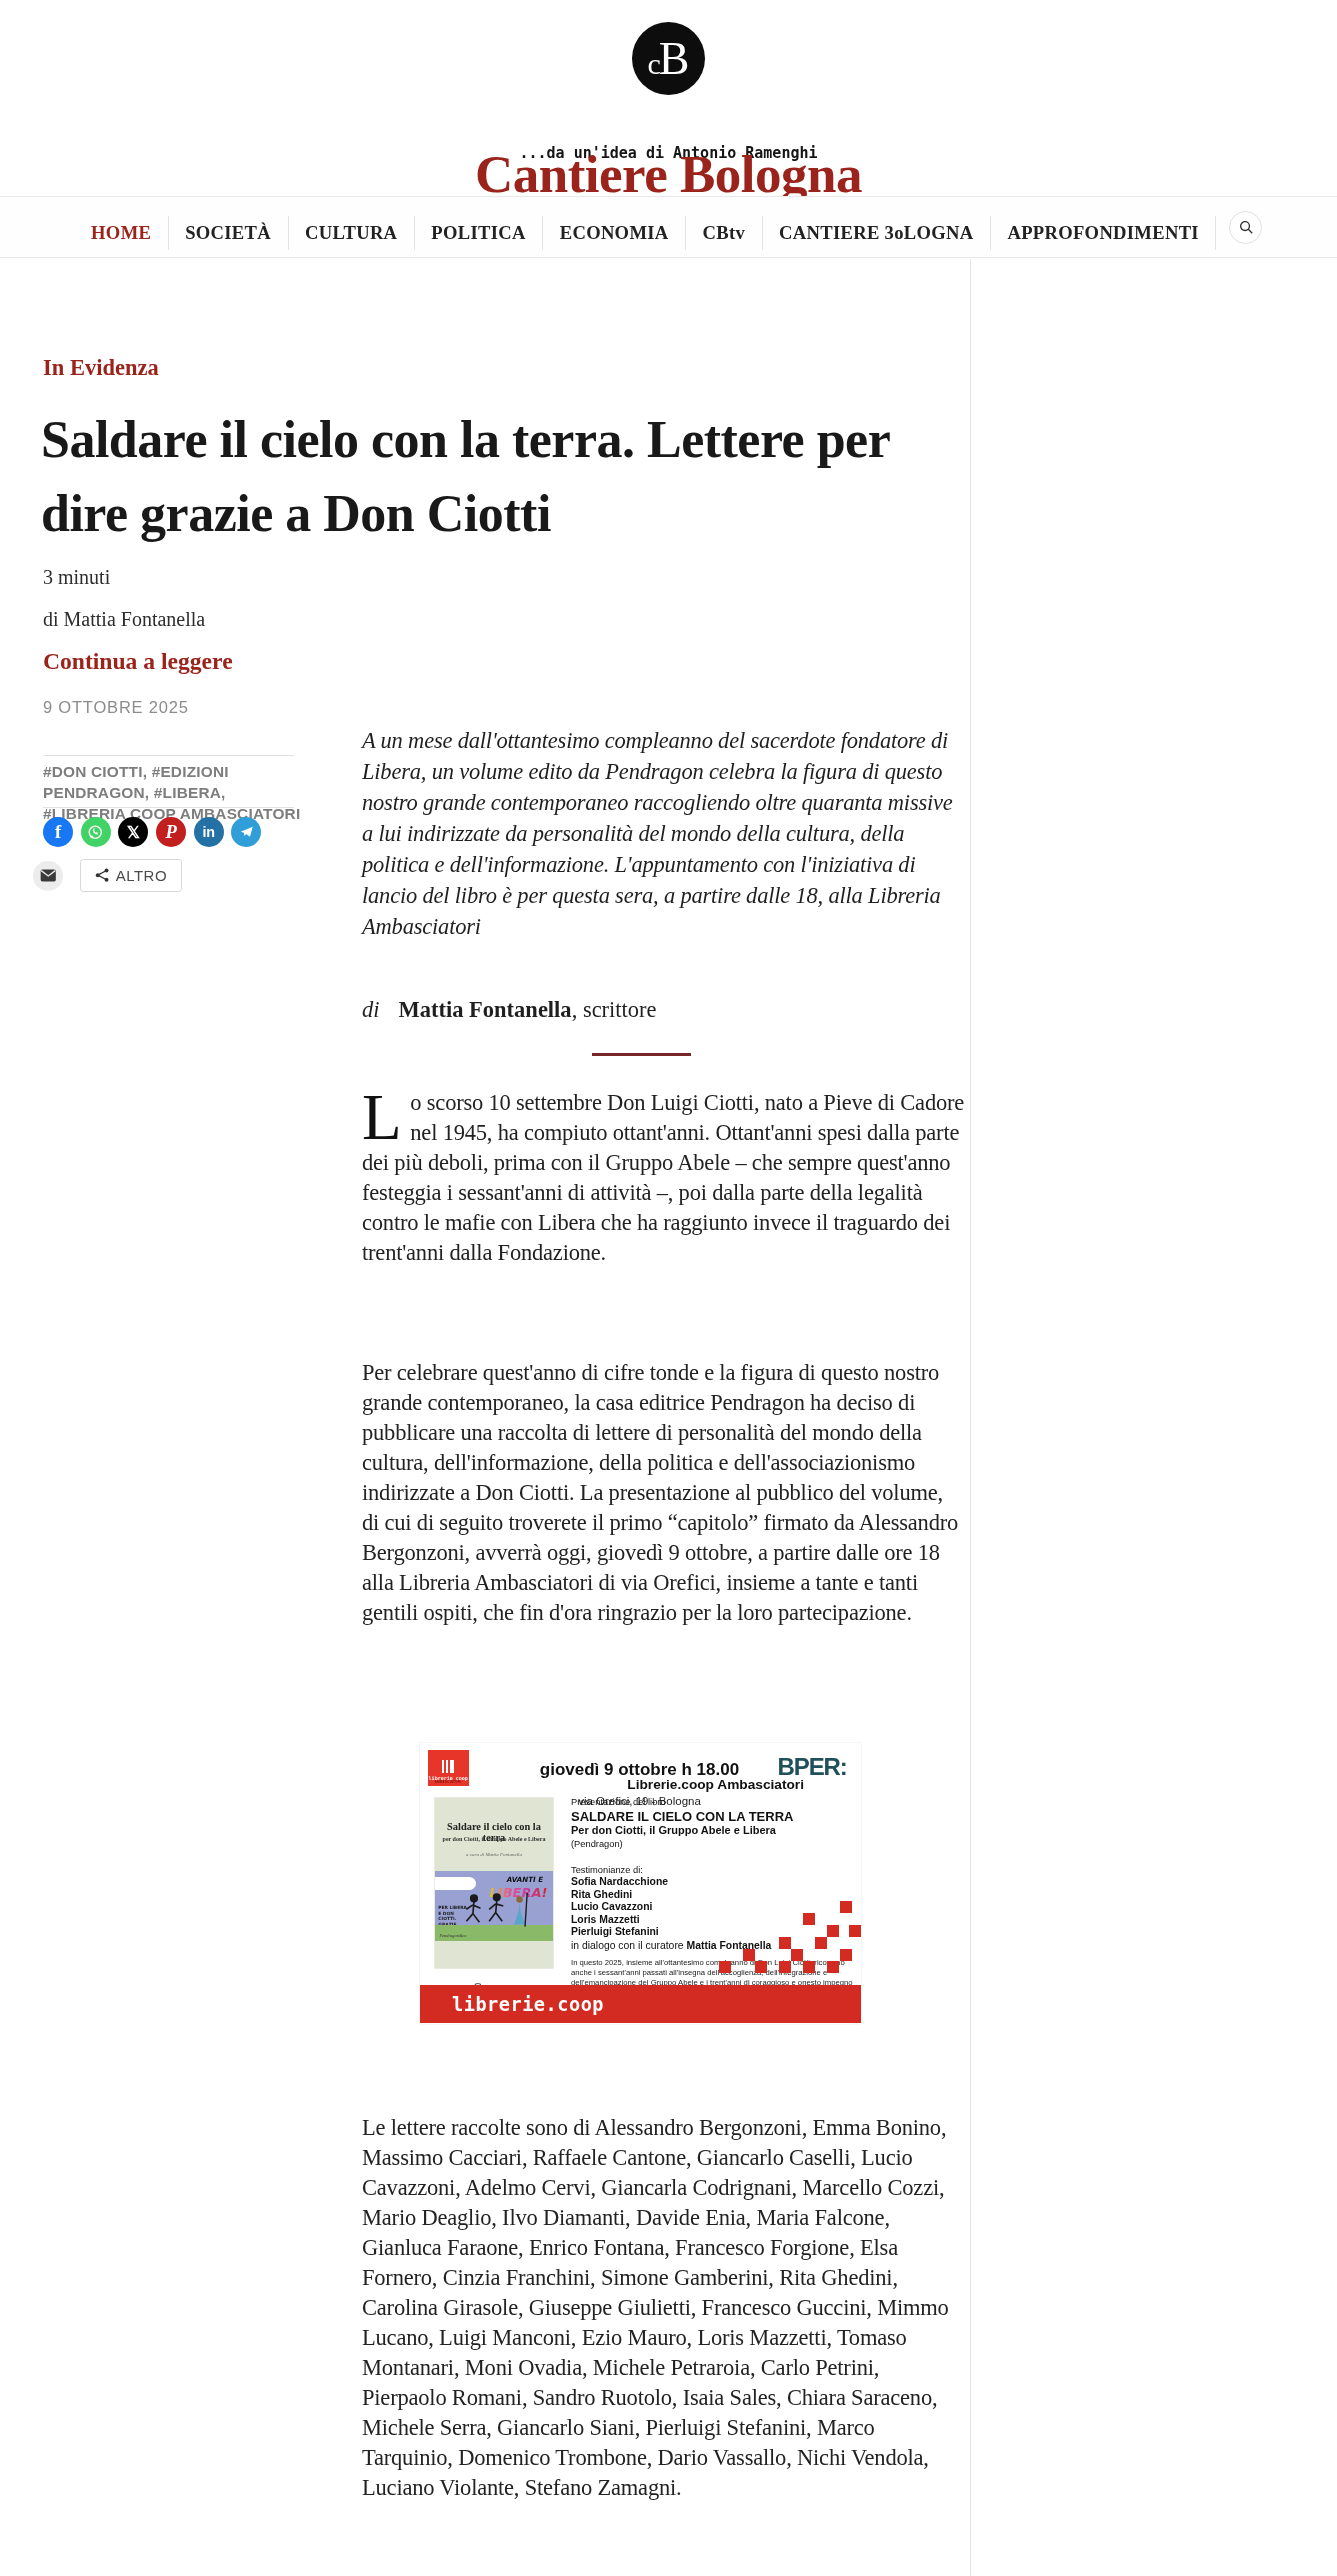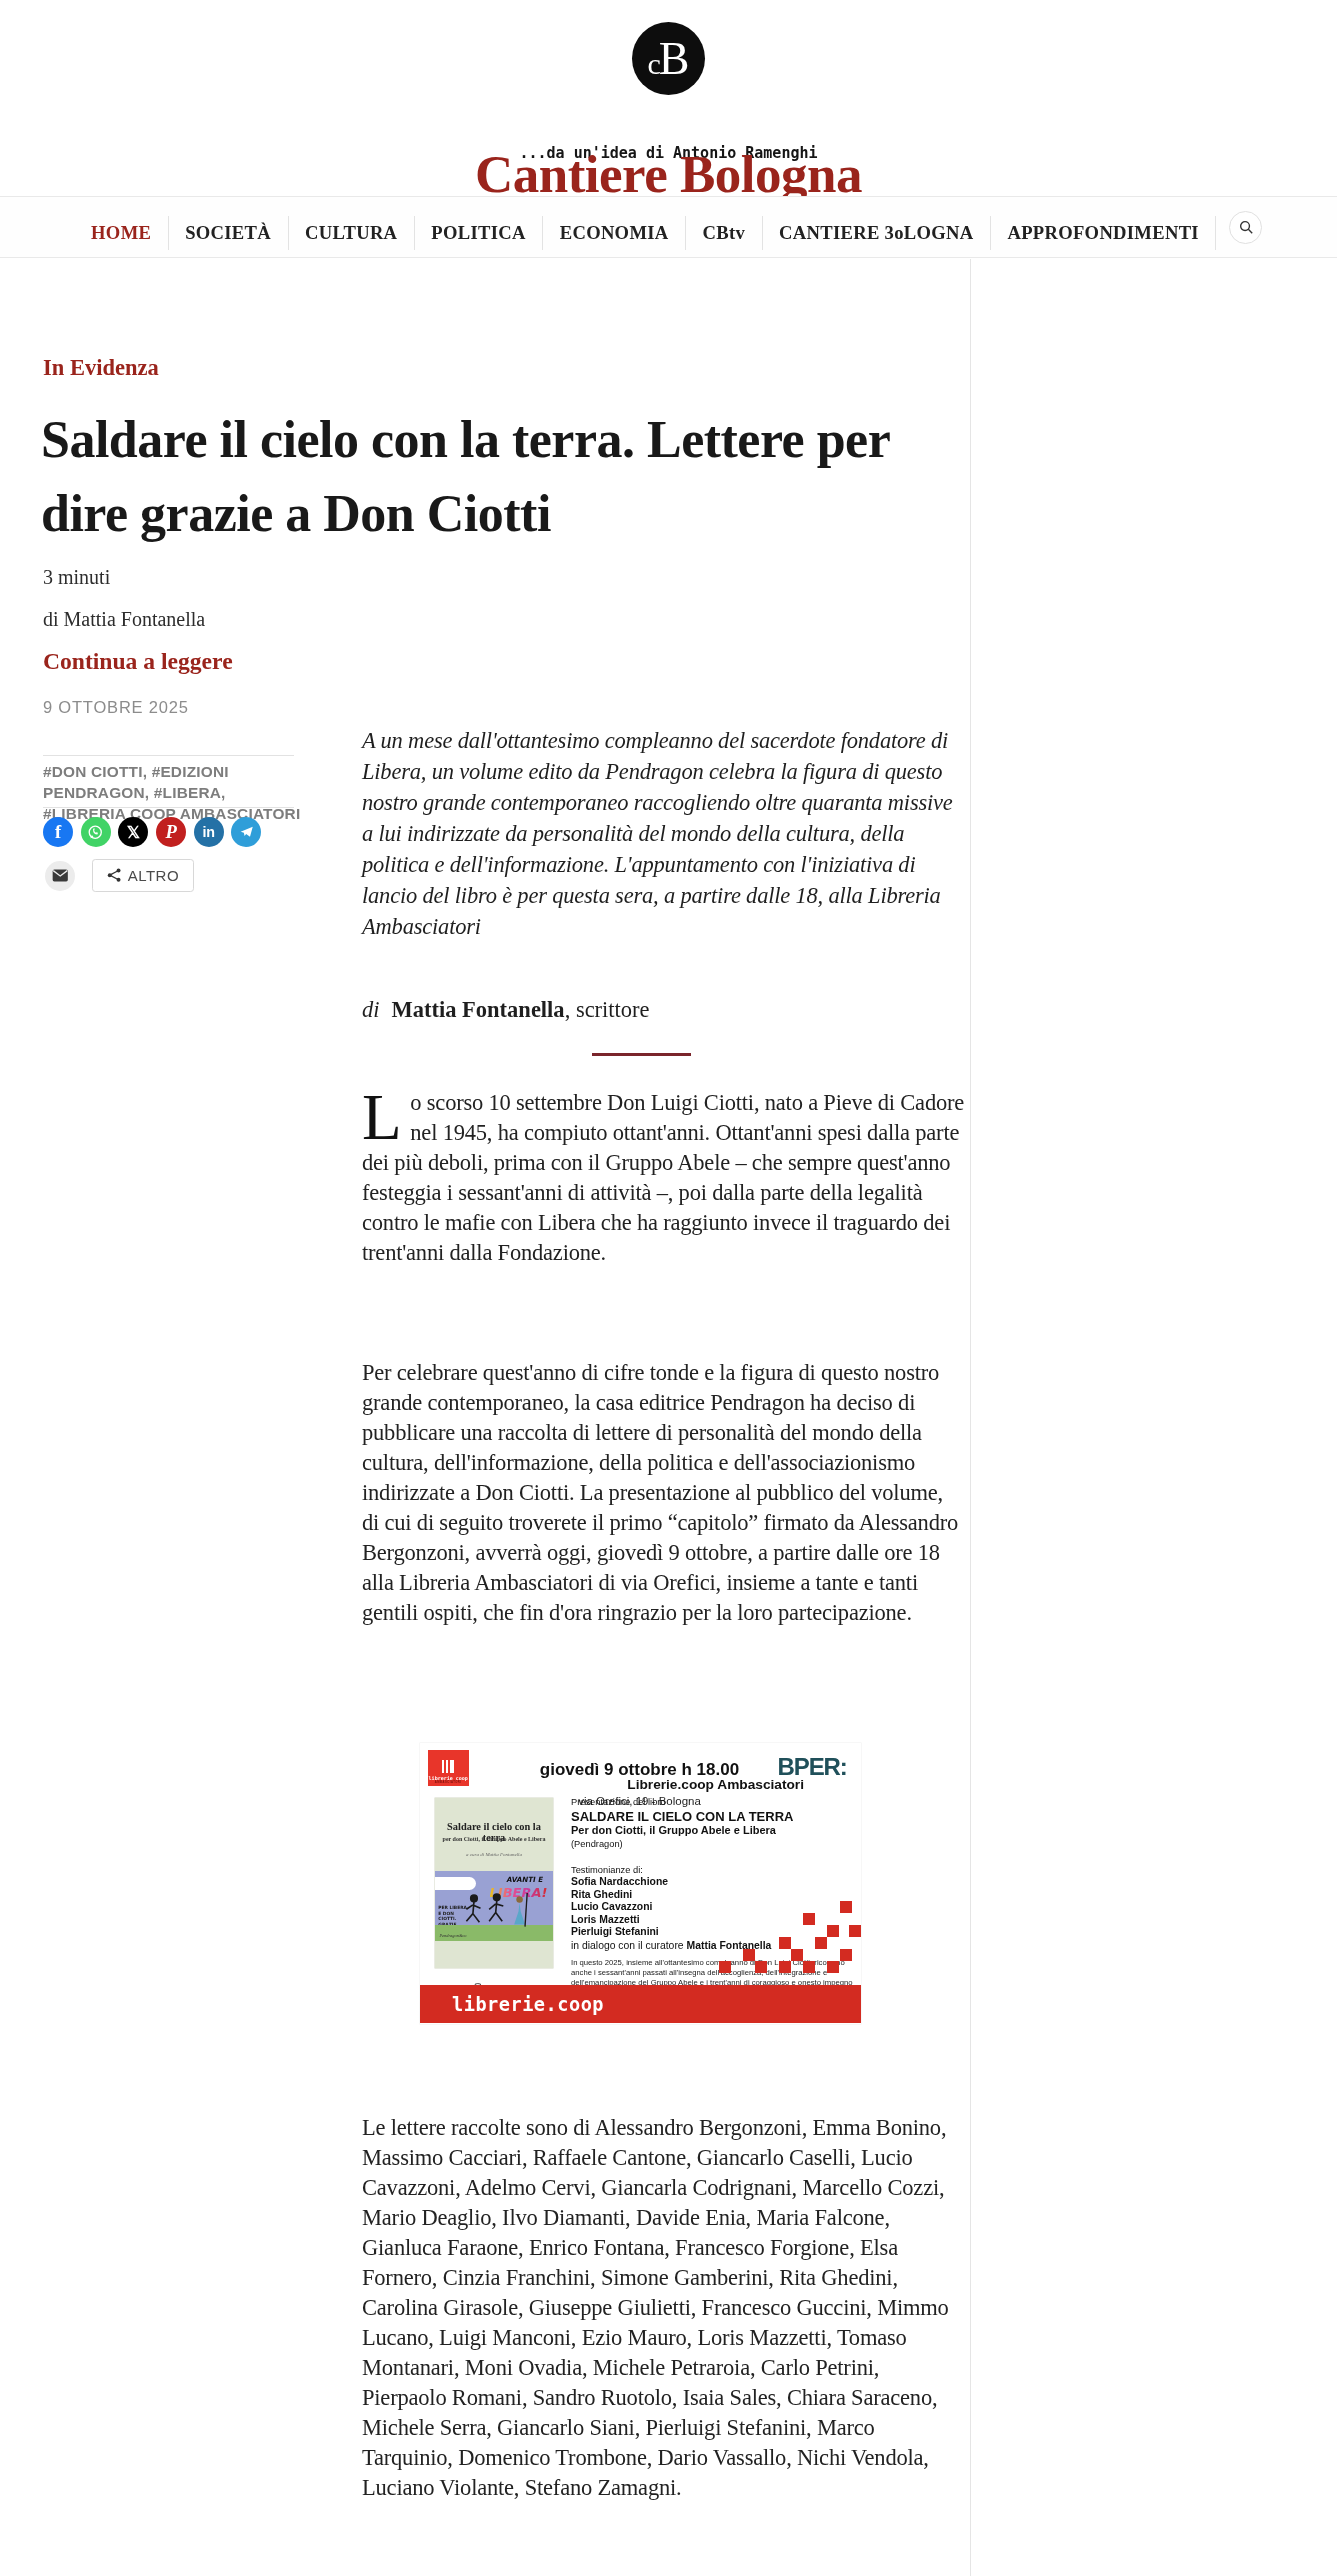--- a/index.html
+++ b/index.html
@@ -38,34 +38,34 @@
   .meta-author{position:absolute;left:43px;top:608px;font-size:20px;color:#2d2d2d;}
   .continue-link{position:absolute;left:43px;top:648px;font-size:23.6px;font-weight:bold;color:#9a241c;cursor:pointer;}
   .date{position:absolute;left:43px;top:698px;font-family:"Liberation Sans",sans-serif;
     font-size:16.5px;color:#8c8c8c;letter-spacing:0.8px;}
   .hr1{position:absolute;left:43px;top:755px;width:251px;height:0.5px;background:#e2e2e2;}
   .tags{position:absolute;left:43px;top:762px;width:258px;font-family:"Liberation Sans",sans-serif;
     font-size:15.4px;font-weight:600;color:#7d7d7d;line-height:1.35;letter-spacing:0.2px;cursor:pointer;}
   .hr2{position:absolute;left:43px;top:807px;width:251px;height:0.5px;background:#e2e2e2;}
 
   .share-row1{position:absolute;left:43px;top:817px;display:flex;gap:7.7px;}
-  .share-row2{position:absolute;left:45px;top:859px;display:flex;gap:16.5px;align-items:center;}
+  .share-row2{position:absolute;left:33px;top:859px;display:flex;gap:16.5px;align-items:center;}
   .sbtn{width:30px;height:30px;border-radius:50%;display:flex;align-items:center;justify-content:center;
     color:#fff;cursor:pointer;flex:none;}
   .sbtn .glyph{font-family:"Liberation Sans",sans-serif;font-weight:bold;font-size:16.5px;line-height:1;}
   .sbtn-mail{background:#ececec;}
   .more-btn{height:31px;padding:0 14.3px;border:0.5px solid #d8d8d8;border-radius:3.3px;background:#fff;
     display:flex;align-items:center;gap:6.6px;font-family:"Liberation Sans",sans-serif;
     font-size:15px;color:#4a4a4a;letter-spacing:0.5px;cursor:pointer;}
 
   
   .lead{position:absolute;left:362px;top:725px;width:603px;font-style:italic;
     font-size:22.5px;line-height:31px;color:#1f1f1f;letter-spacing:-0.2px;}
   .byline{position:absolute;left:362px;top:997px;font-size:22.5px;color:#1f1f1f;}
-  .byline .prefix{font-style:italic;margin-right:12px;}
+  .byline .prefix{font-style:italic;margin-right:19px;}
   .byline .name{font-weight:bold;}
   .red-divider{position:absolute;left:592px;top:1053px;width:99px;height:2.7px;background:#7a252b;}
   .body-par{position:absolute;left:362px;width:603px;font-size:22.5px;line-height:30px;
     color:#222;letter-spacing:-0.2px;}
   .p1{top:1088px;}
   .p1::first-letter{float:left;font-size:65px;line-height:0.82;padding:3.3px 8.8px 0 0;color:#111;}
   .p2{top:1358px;}
   .p3{top:2113px;}
 
   

